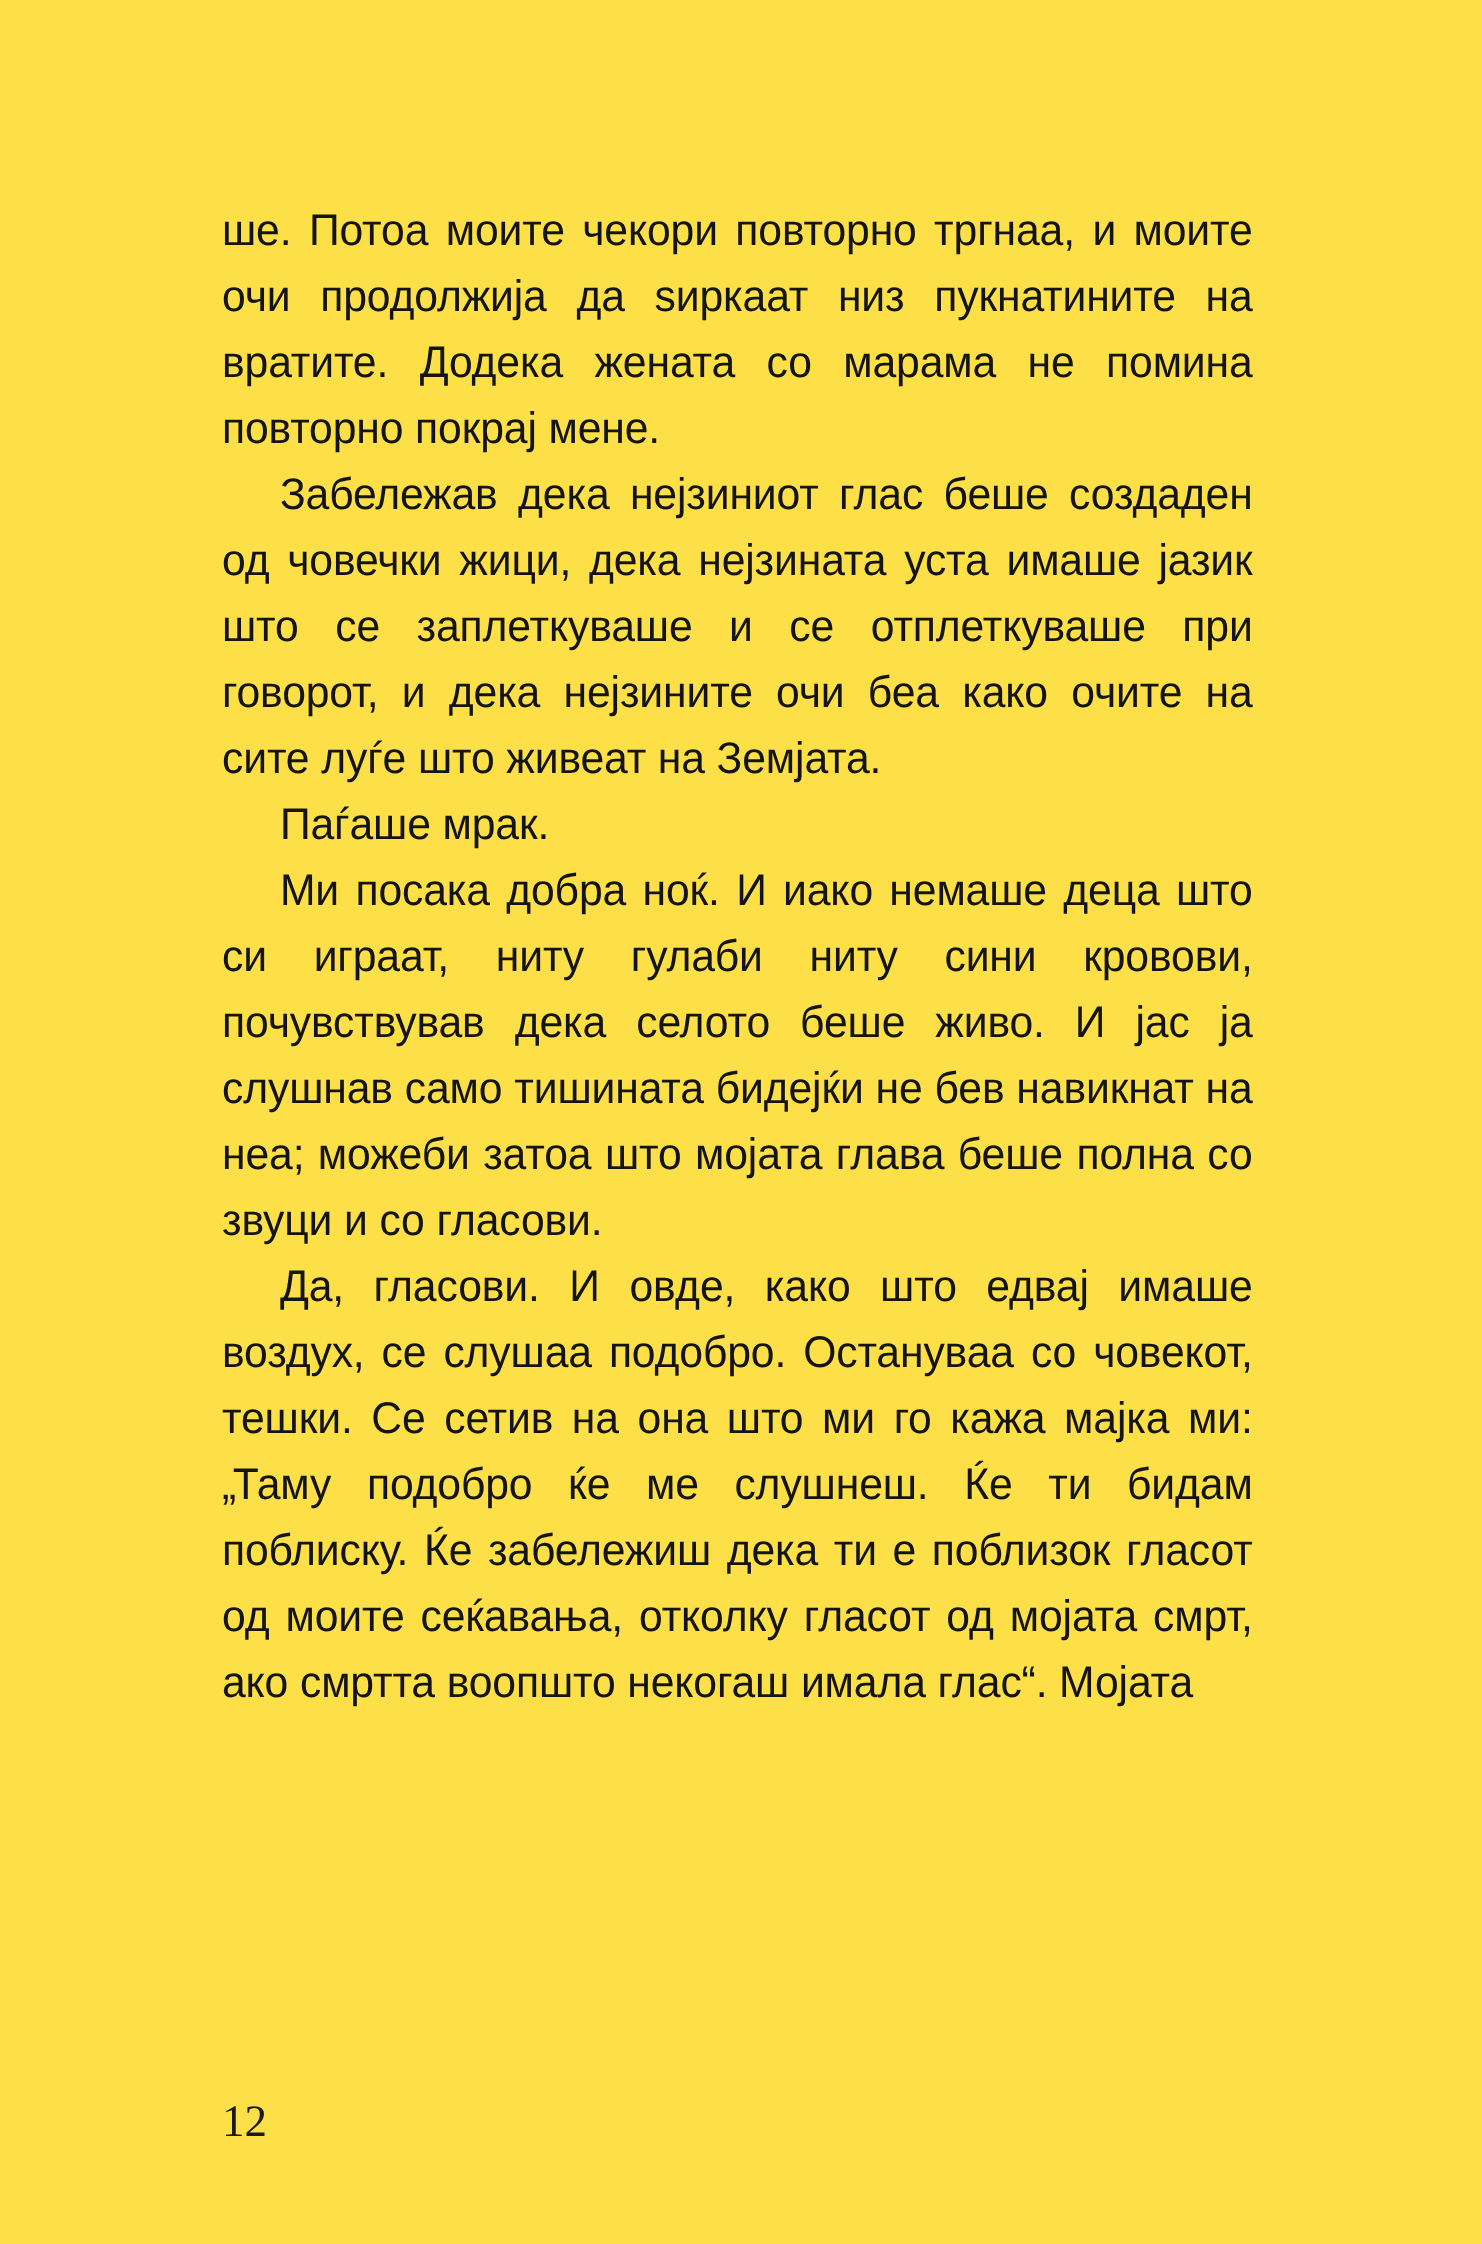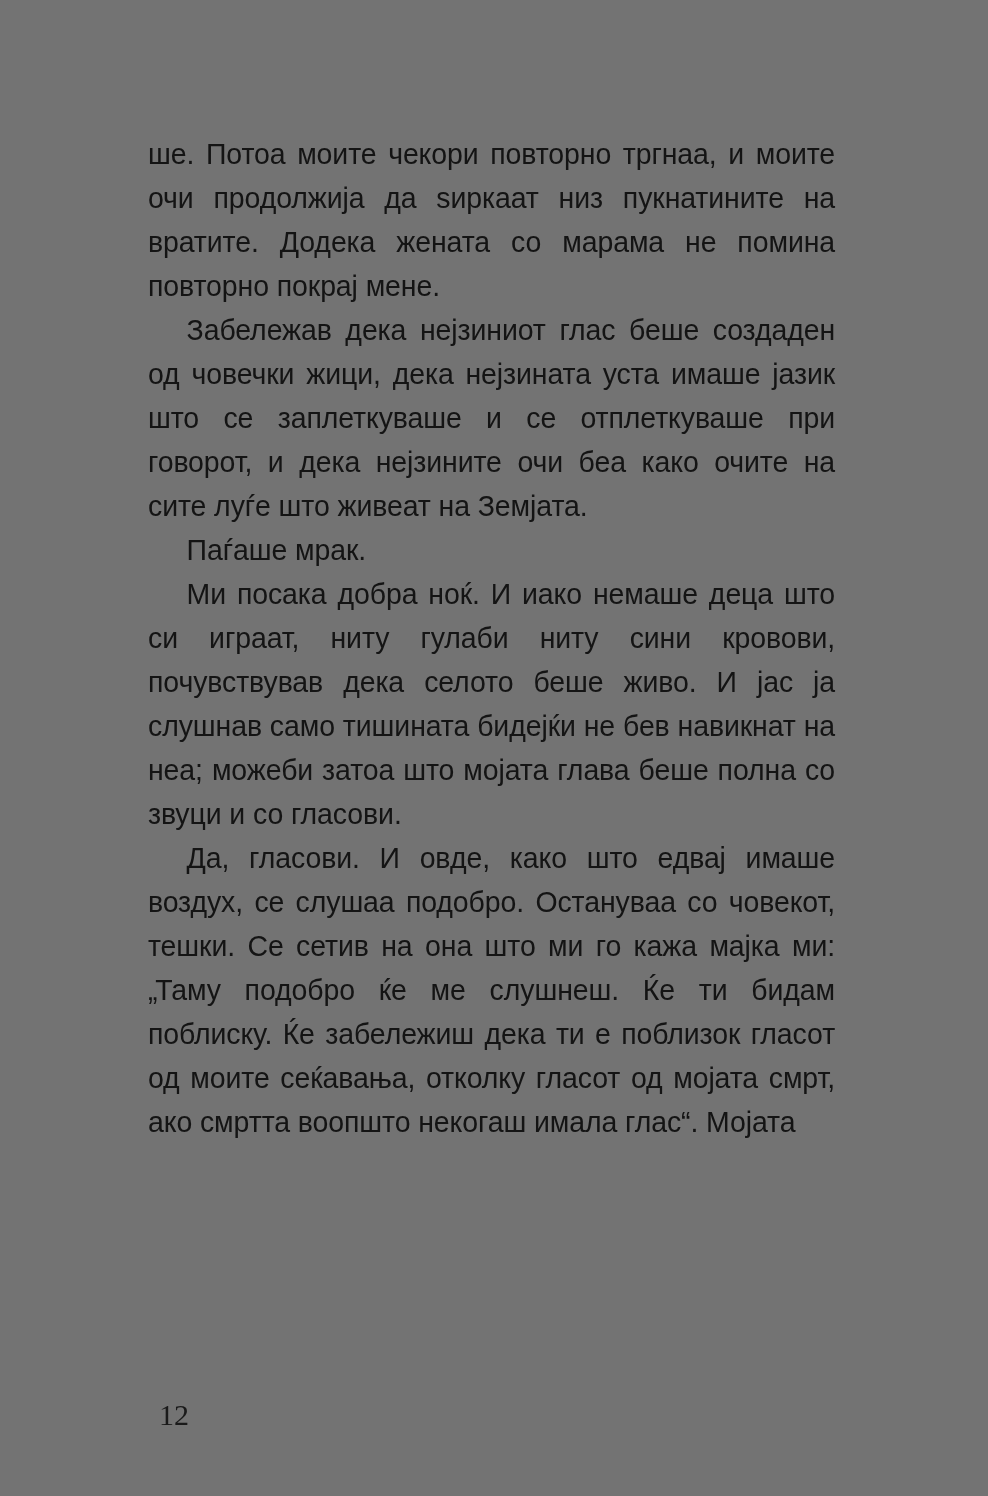--- a/index.html
+++ b/index.html
@@ -6,21 +6,21 @@
   html, body {
     margin: 0;
     padding: 0;
     background: #ffffff;
   }
 
   .page {
     position: relative;
     width: 988px;
     height: 1496px;
-    background: #737373;
+    background: #fde047;
     overflow: hidden;
     font-family: "Liberation Sans", "DejaVu Sans", sans-serif;
   }
 
   
   .text-column {
     position: absolute;
     left: 148px;
     top: 132px;
     width: 712px;
@@ -70,21 +70,20 @@
   }
 
   .page-number {
     position: absolute;
     left: 148px;
     top: 1398px;
     font-family: "Liberation Serif", "DejaVu Serif", serif;
     font-size: 30px;
     line-height: 34px;
     color: #1a1a1a;
-    margin-left: 11px;
   }
 </style>
 </head>
 <body>
 
 <div class="page">
 
   <div class="text-column">
 
     <p class="para continuation">ше. Потоа моите чекори повторно тргнаа, и моите очи продолжија да ѕиркаат низ пукнатините на вратите. Додека жената со марама не помина повторно покрај мене.</p>

